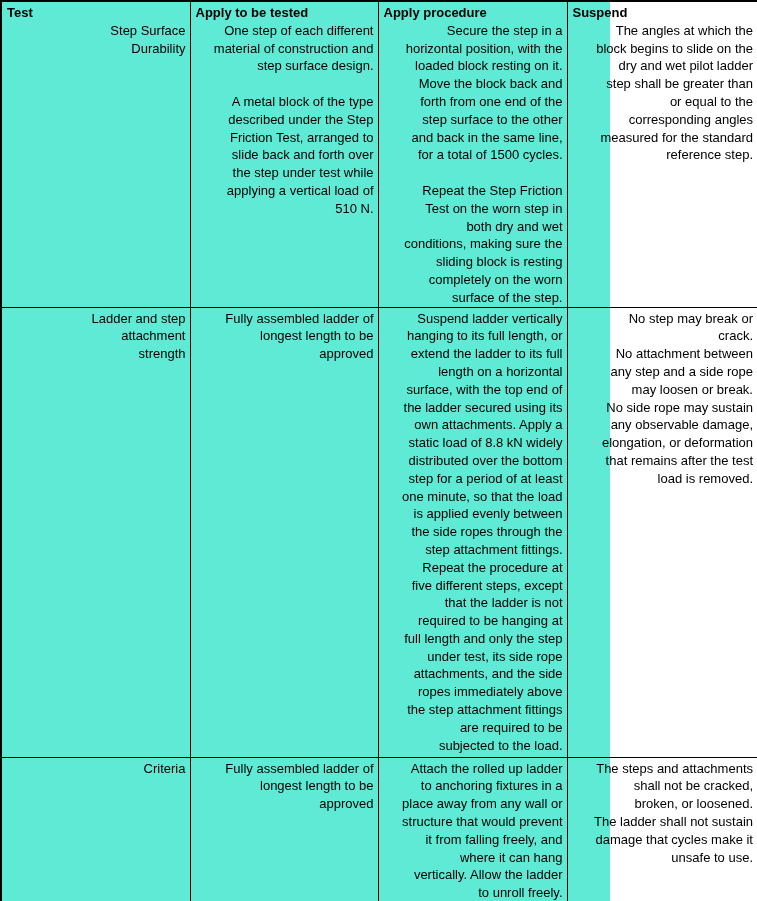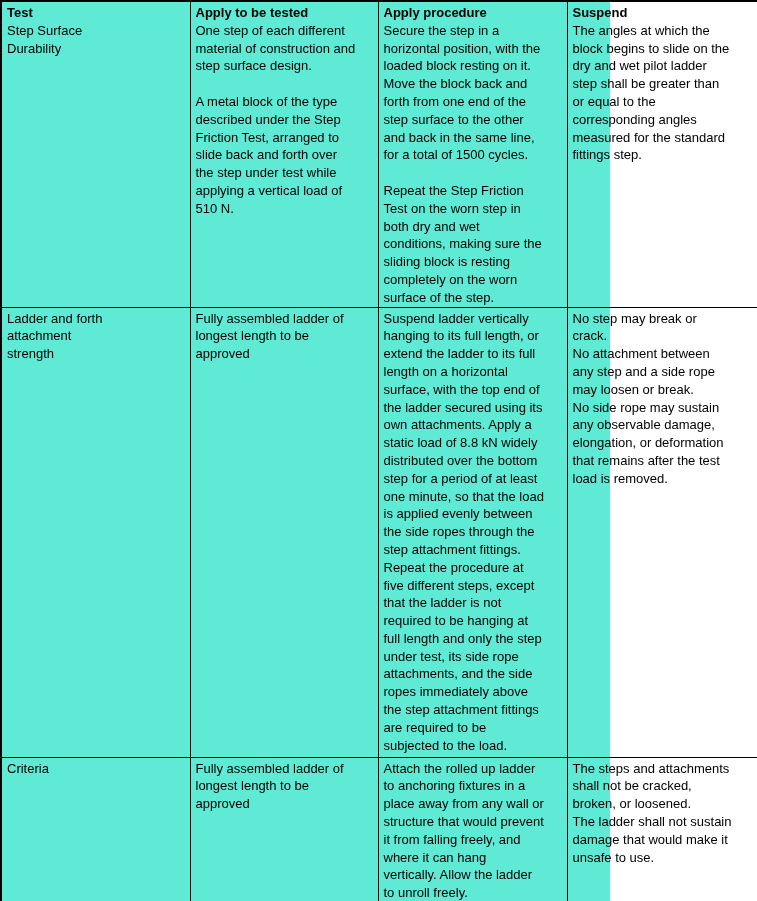--- a/index.html
+++ b/index.html
@@ -29,20 +29,21 @@
     line-height: 17.8px;
     color: #000000;
     overflow: hidden;
   }
   .cell-head {
     font-weight: bold;
     white-space: pre-line;
   }
   .cell-body {
     white-space: pre-line;
+    text-align: right;
   }
   tr.row-1 { height: 305px; }
   tr.row-2 { height: 450px; }
   tr.row-3 { height: 142px; }
 </style>
 </head>
 <body>
 
 <div class="page">
   <table class="doc-table">
@@ -94,26 +95,26 @@
         </td>
         <td>
           <div class="cell-head">Suspend</div>
           <div class="cell-body">The angles at which the
 block begins to slide on the
 dry and wet pilot ladder
 step shall be greater than
 or equal to the
 corresponding angles
 measured for the standard
-fittings step.</div>
+reference step.</div>
         </td>
       </tr>
       <tr class="row-2">
         <td>
-          <div class="cell-body">Ladder and forth
+          <div class="cell-body">Ladder and step
 attachment
 strength</div>
         </td>
         <td>
           <div class="cell-body">Fully assembled ladder of
 longest length to be
 approved</div>
         </td>
         <td>
           <div class="cell-body">Suspend ladder vertically
@@ -172,19 +173,19 @@
 it from falling freely, and
 where it can hang
 vertically. Allow the ladder
 to unroll freely.</div>
         </td>
         <td>
           <div class="cell-body">The steps and attachments
 shall not be cracked,
 broken, or loosened.
 The ladder shall not sustain
-damage that would make it
+damage that cycles make it
 unsafe to use.</div>
         </td>
       </tr>
     </tbody>
   </table>
 </div>
 
 </body></html>

